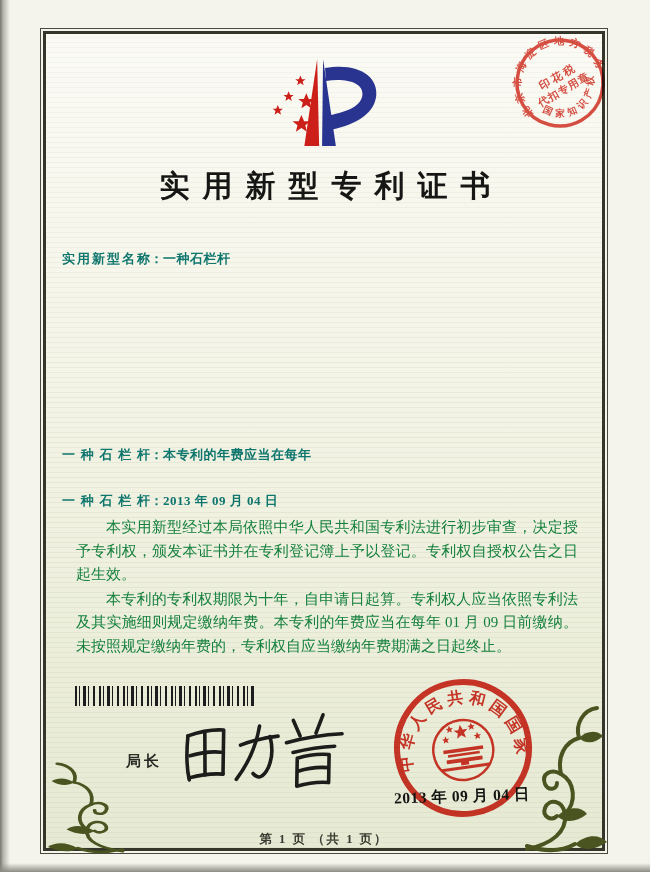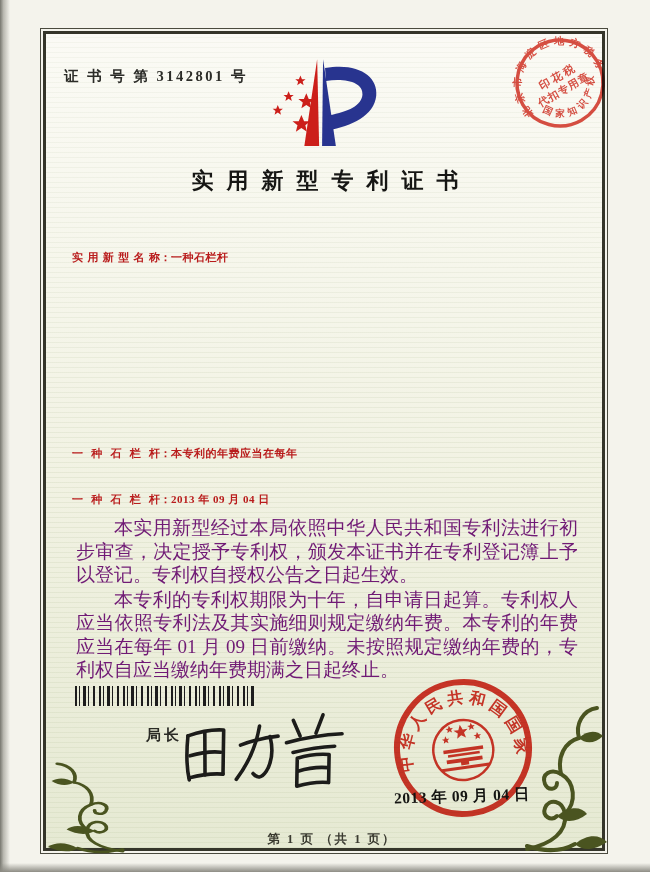--- a/index.html
+++ b/index.html
@@ -13,64 +13,63 @@
     border:1.5px solid #4a4a3e;padding:2px;box-sizing:border-box;}
   .frame-inner{width:100%;height:100%;box-sizing:border-box;border:3.5px solid #35352a;
     background-color:#f6f5e9;
     background-image:
       linear-gradient(180deg,rgba(255,255,255,.55) 0%,rgba(228,233,208,.25) 55%,rgba(210,219,184,.45) 100%),
       repeating-linear-gradient(0deg,rgba(142,162,112,.16) 0 1px,rgba(255,255,255,0) 1px 5px);}
   .content{position:absolute;inset:0;}
   .cert-no{position:absolute;left:64px;top:67px;font-size:14.5px;letter-spacing:2.5px;
     color:#2c2c28;font-weight:600;}
   .logo{position:absolute;left:263px;top:55px;width:128px;height:104px;}
-  .title{position:absolute;left:0;right:0;top:166px;text-align:center;font-size:22px;
+  .title{position:absolute;left:0;right:0;top:166px;text-align:center;font-size:30px;
     font-weight:700;letter-spacing:13px;color:#161614;text-indent:13px;}
-  .field{position:absolute;left:72px;font-size:11px;color:#b91c1c;font-weight:600;
+  .field{position:absolute;left:62px;font-size:13px;color:#0f766e;font-weight:600;
     white-space:nowrap;}
   .field .lab{display:inline-block;width:88px;text-align:justify;text-align-last:justify;
     vertical-align:bottom;}
   .field .val{letter-spacing:.5px;}
-  .paras{position:absolute;left:76px;top:516px;width:502px;font-size:19px;
-    line-height:23.5px;color:#701a75;text-align:justify;font-weight:500;}
+  .paras{position:absolute;left:76px;top:516px;width:502px;font-size:15px;
+    line-height:23.5px;color:#15803d;text-align:justify;font-weight:500;}
   .paras p{margin:0 0 1px 0;text-indent:2em;}
   .barcode{position:absolute;left:75px;top:686px;width:180px;height:20px;
     background:repeating-linear-gradient(90deg,
       #1d1d1d 0 2px,transparent 2px 4px,#1d1d1d 4px 5px,transparent 5px 8px,
       #1d1d1d 8px 11px,transparent 11px 13px,#1d1d1d 13px 14px,transparent 14px 18px,
       #1d1d1d 18px 20px,transparent 20px 24px);}
-  .signer{position:absolute;left:126px;top:726px;font-size:15px;letter-spacing:3px;
-    color:#2b2b26;font-weight:600;margin-left:20px;}
+  .signer{position:absolute;left:126px;top:752px;font-size:15px;letter-spacing:3px;
+    color:#2b2b26;font-weight:600;}
   .signature{position:absolute;left:175px;top:710px;width:175px;height:88px;
     transform:rotate(-3deg);}
   .seal{position:absolute;mix-blend-mode:multiply;}
   .seal-main{left:389px;top:674px;width:148px;height:148px;transform:rotate(-8deg);opacity:.93;}
   .seal-tax{left:512px;top:35px;width:96px;height:96px;transform:rotate(-30deg);opacity:.88;}
   .issue-date{position:absolute;left:394px;top:786px;width:150px;font-size:15.5px;
     font-weight:700;color:#141412;letter-spacing:.5px;transform:rotate(-2deg);white-space:nowrap;}
   .footer{position:absolute;left:40px;width:568px;top:831px;text-align:center;
-    font-size:12.5px;letter-spacing:2px;color:#3a3a30;font-weight:600;margin-left:8px;}
+    font-size:12.5px;letter-spacing:2px;color:#3a3a30;font-weight:600;}
   .orn{position:absolute;}
   .orn-left{left:46px;top:755px;width:86px;height:100px;transform:scaleX(-1);}
   .orn-right{right:41px;top:694px;width:92px;height:161px;}
 </style>
 </head>
 <body>
 
 <div class="page">
   <div class="edge-left"></div>
   <div class="edge-bottom"></div>
 
   <div class="frame-outer">
     <div class="frame-inner"></div>
   </div>
 
   <div class="content">
 
-    <div class="cert-no">证 书 号 第 3142801 号</div>
 
     <svg class="logo" viewBox="0 0 130 105" aria-hidden="true">
       <defs>
         <path id="star" d="M0,-10 L2.9,-3.1 L9.5,-3.1 L4.2,1.2 L5.9,8.1 L0,4 L-5.9,8.1 L-4.2,1.2 L-9.5,-3.1 L-2.9,-3.1 Z"></path>
       </defs>
       <polygon points="55,4 42,92 57,92" fill="#cc1f1a"></polygon>
       <polygon points="61,4 60,92 74,92" fill="#28348f"></polygon>
       <path d="M63,13 C96,7 117,21 115,41 C113,61 90,72 66,76 L67,61 C87,57 100,51 101,40 C102,28 85,23 64,26 Z" fill="#28348f"></path>
       <use href="#star" transform="translate(38,26) scale(0.55)" fill="#cc1f1a"></use>
       <use href="#star" transform="translate(26,42) scale(0.55)" fill="#cc1f1a"></use>

